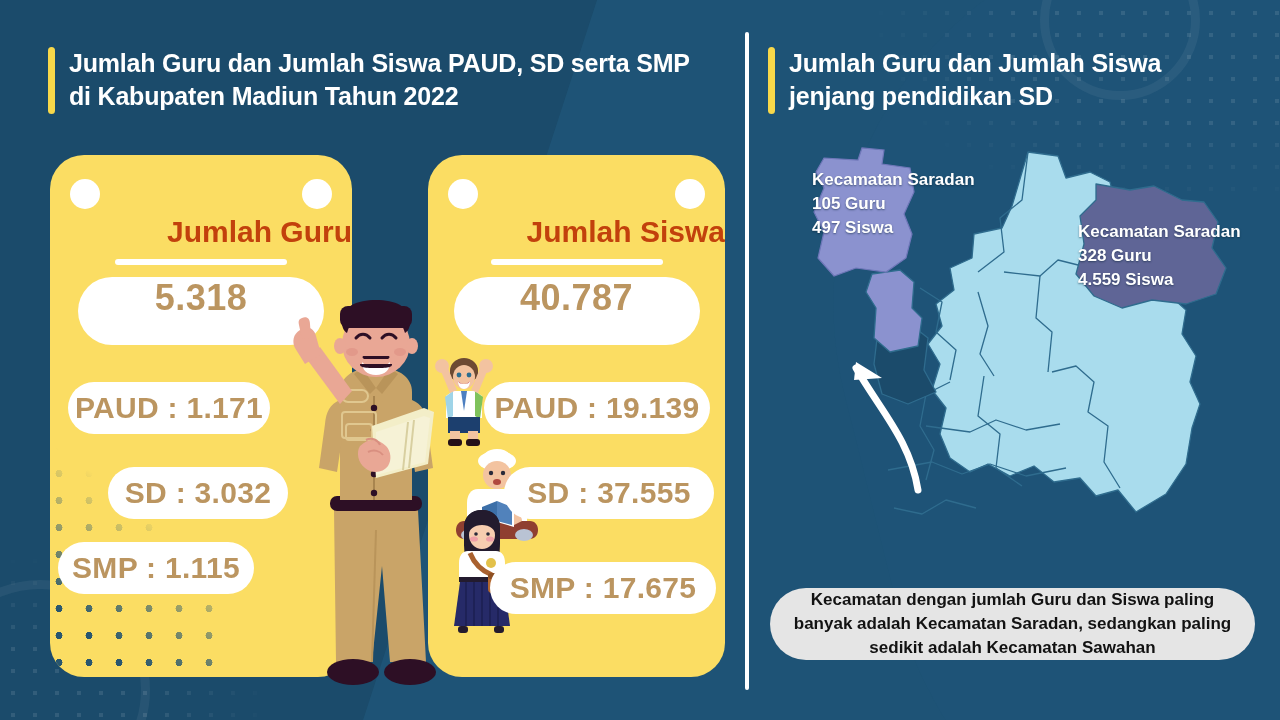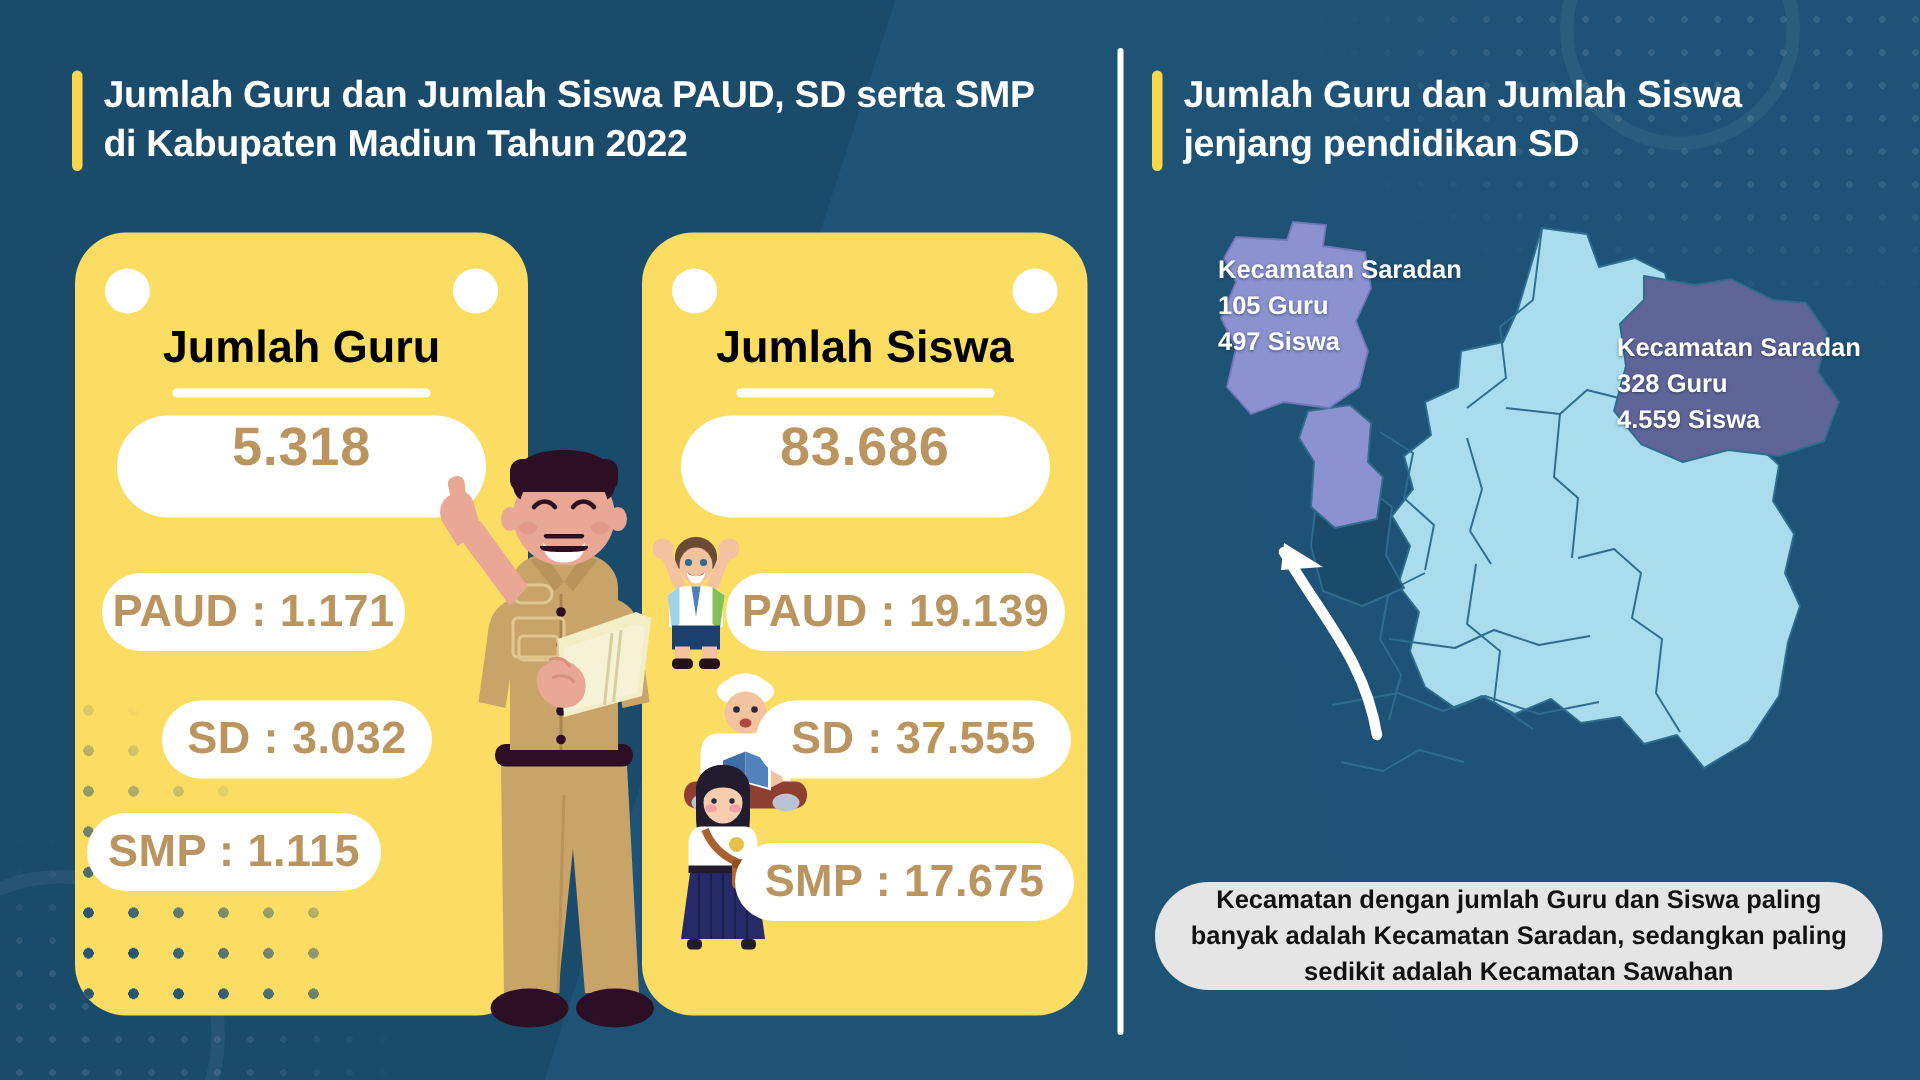--- a/index.html
+++ b/index.html
@@ -67,22 +67,22 @@
     position:absolute; background:#fbdd63; border-radius:34px; overflow:hidden;
   }
   #card-guru  { left:50px;  top:155px; width:302px; height:522px; }
   #card-siswa { left:428px; top:155px; width:297px; height:522px; }
   .punch {
     position:absolute; top:24px; width:30px; height:30px; border-radius:50%;
     background:#ffffff;
   }
   .punch.l { left:20px; } .punch.r { right:20px; }
   .card-title {
-    position:absolute; left:0; right:0; top:60px; text-align:center;
-    color:#000000; font-weight:bold; font-size:30px;
+    position:absolute; left:0; right:0; top:60px; text-align:right;
+    color:#c2410c; font-weight:bold; font-size:30px;
   }
   .card-rule {
     position:absolute; top:104px; left:50%; transform:translateX(-50%);
     width:172px; height:6px; border-radius:4px; background:#ffffff;
   }
   .big-pill {
     position:absolute; top:122px; left:50%; transform:translateX(-50%);
     width:246px; height:68px; border-radius:36px; background:#ffffff;
     display:flex; align-items:flex-start; justify-content:center;
   }
@@ -178,21 +178,21 @@
     <div class="sub-pill" id="guru-p1">SD : 3.032</div>
     <div class="sub-pill" id="guru-p2">SMP : 1.115</div>
   </div>
 
   <div class="card" id="card-siswa">
     <div class="punch l"></div>
     <div class="punch r"></div>
     <div class="card-title">Jumlah Siswa</div>
     <div class="card-rule"></div>
     <div class="big-pill">
-      <span>83.686</span>
+      <span>40.787</span>
     </div>
 
     <svg class="fig" style="left:-2px;top:200px;width:76px;height:94px;z-index:4;" viewBox="0 0 76 94">
       <ellipse cx="38" cy="16" rx="14" ry="13" fill="#6d4a33"></ellipse>
       <path d="M24 18c0-9 6-14 14-14s14 5 14 14c0 3-1 5-2 6H26c-1-1-2-3-2-6z" fill="#6d4a33"></path>
       <ellipse cx="38" cy="22" rx="11" ry="12" fill="#f3c3a0"></ellipse>
       <circle cx="33" cy="20" r="2.4" fill="#2c6d8f"></circle>
         <circle cx="43" cy="20" r="2.4" fill="#2c6d8f"></circle>
       <path d="M32 26c4 4 8 4 12 0 0 5-3 8-6 8s-6-3-6-8z" fill="#fff"></path>
       <path d="M32 26c4 4 8 4 12 0-1 2-2 3-6 3s-5-1-6-3z" fill="#c34c4c"></path>

